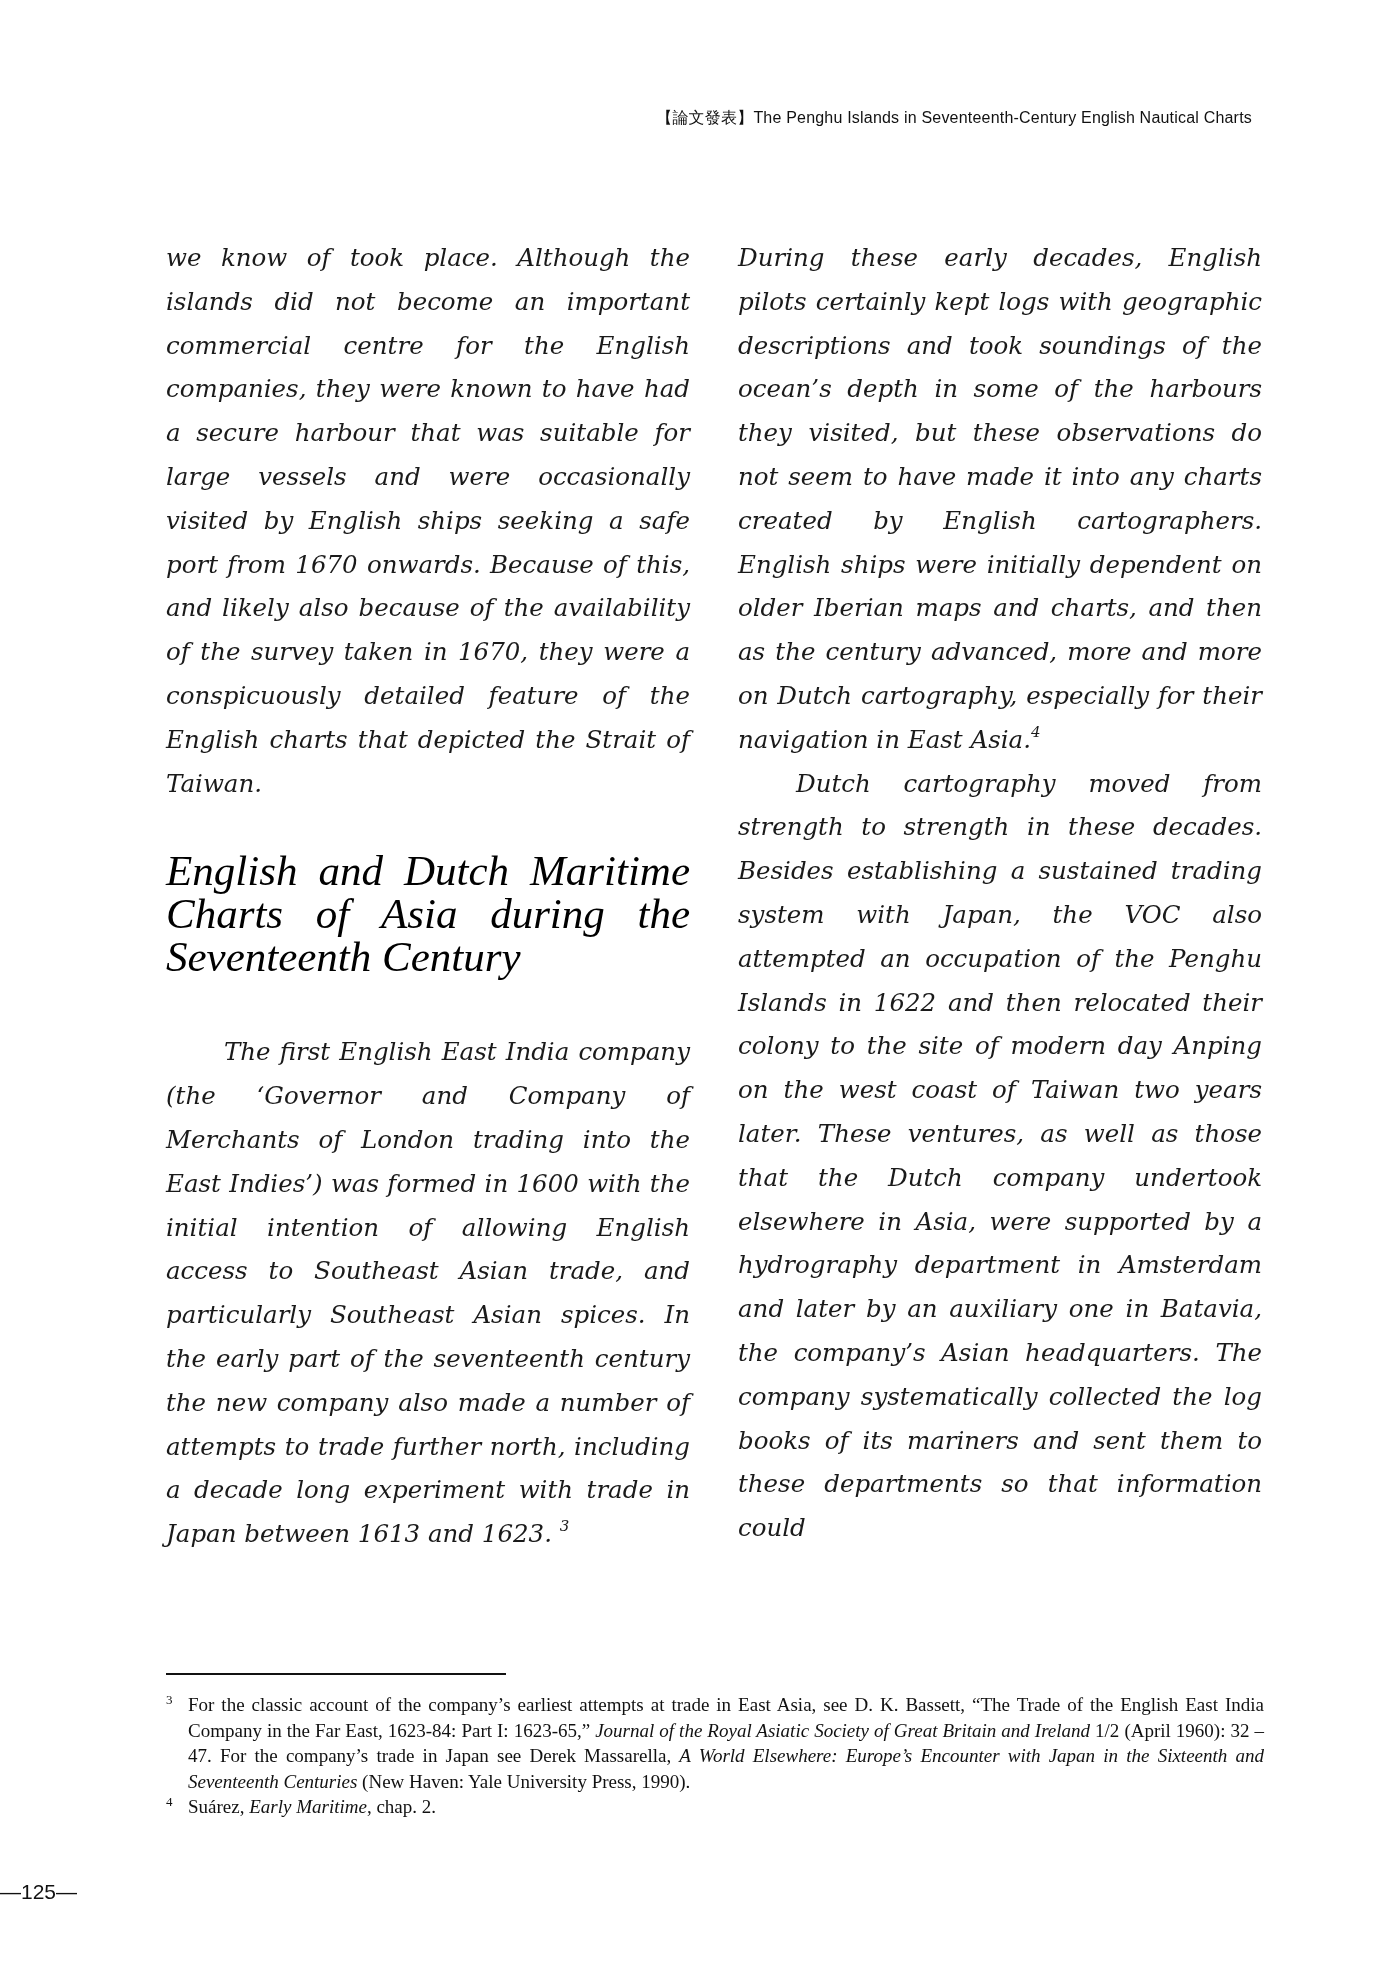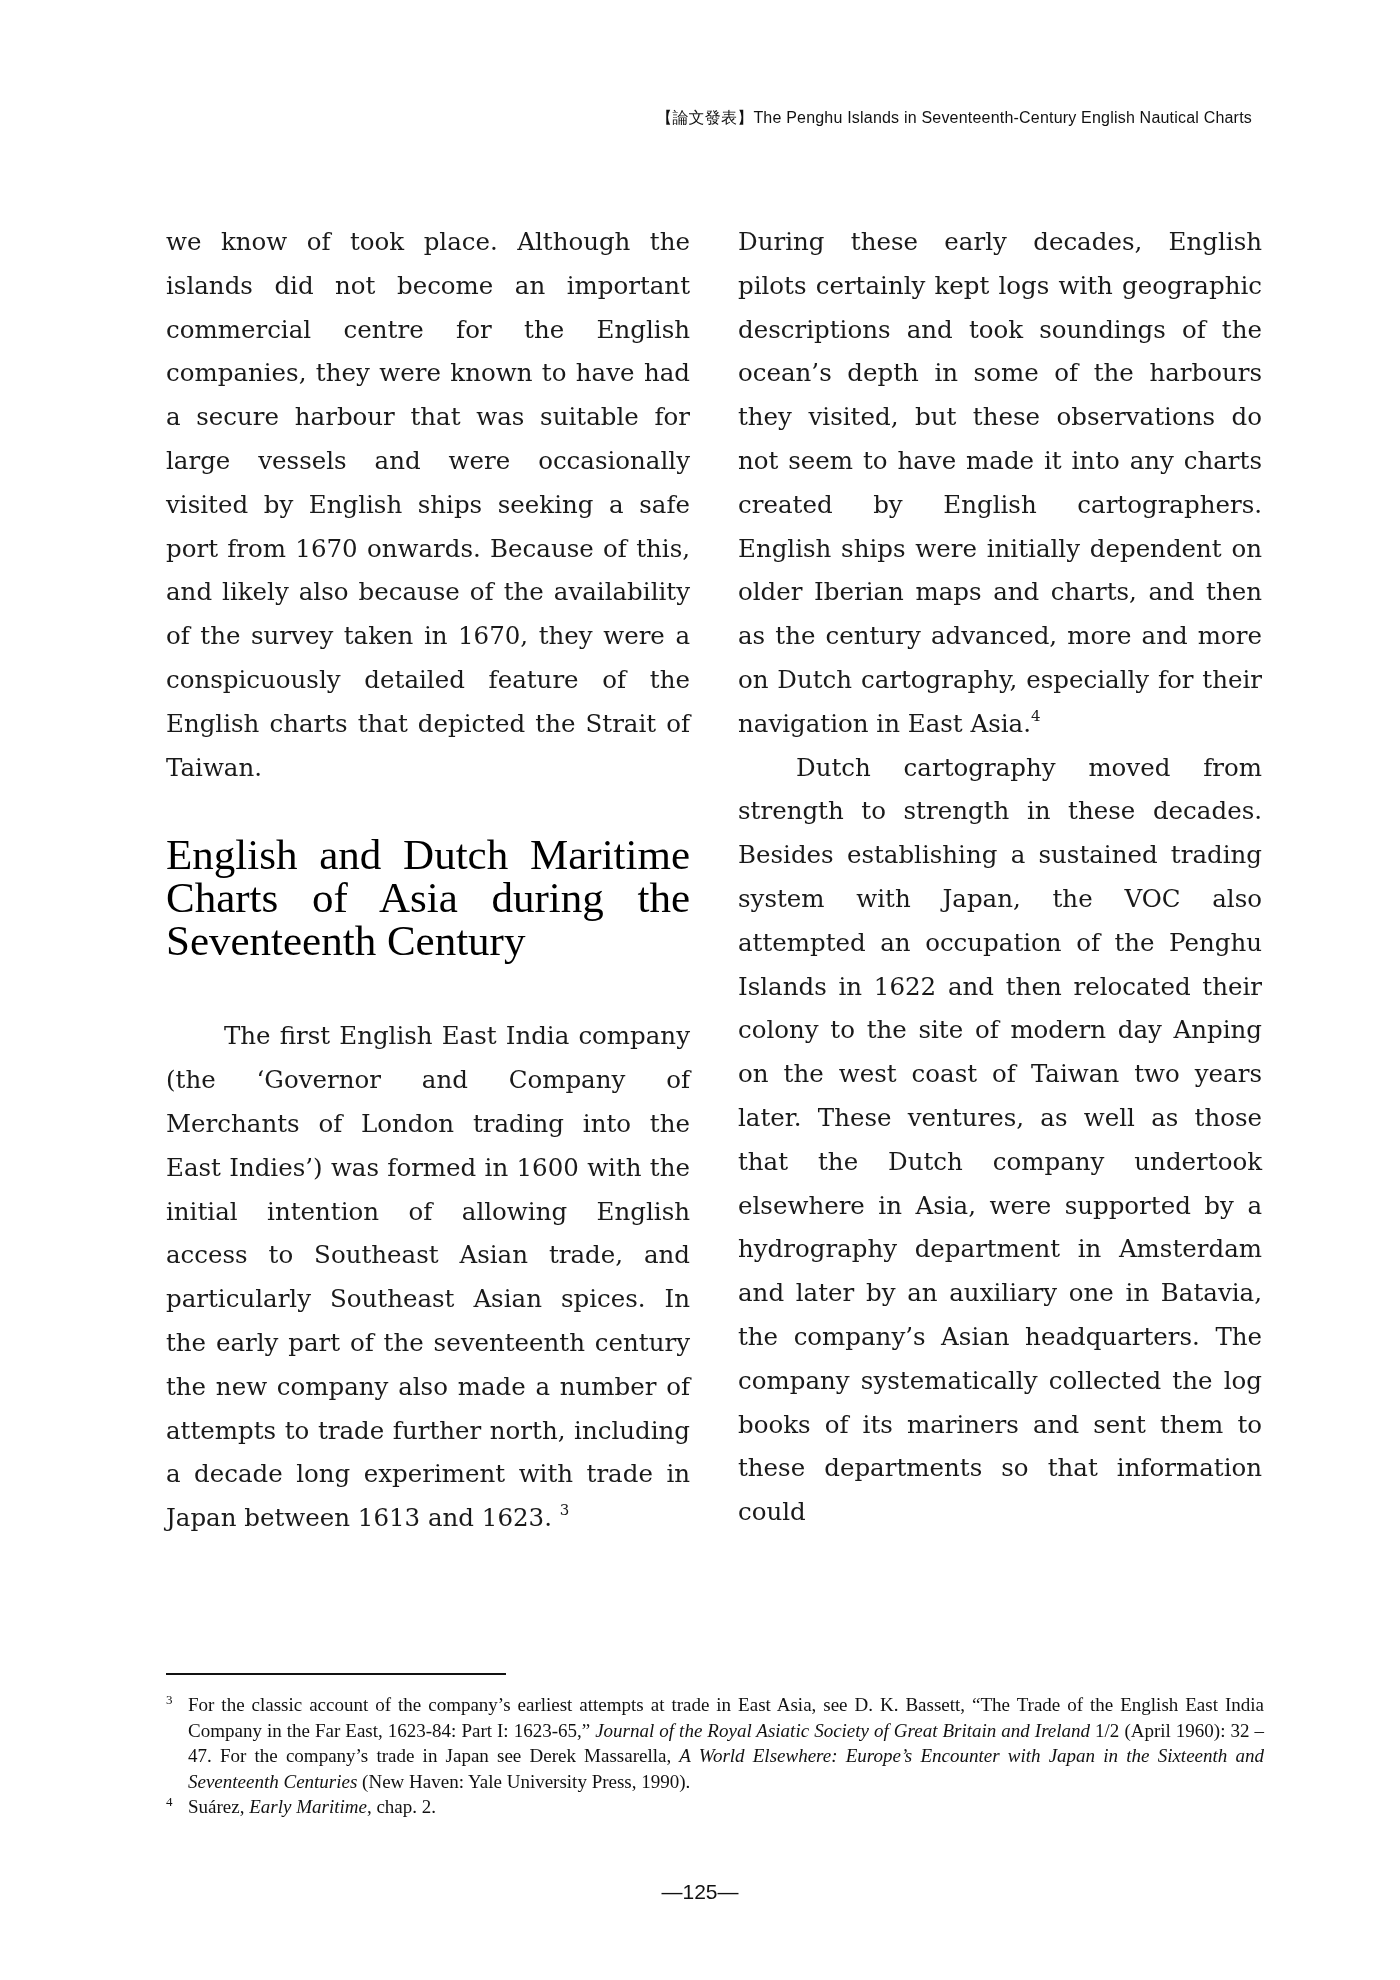--- a/index.html
+++ b/index.html
@@ -3,23 +3,23 @@
 <meta charset="utf-8">
 <style>
   html, body { margin: 0; padding: 0; background: #ffffff; }
   body { width: 1400px; height: 1980px; position: relative; overflow: hidden; color: #111; }
   .running-head {
     position: absolute; top: 108px; right: 148px;
     font-family: "Liberation Sans", "DejaVu Sans", sans-serif;
     font-size: 16px; letter-spacing: 0.2px; color: #111; white-space: nowrap;
   }
   .col {
-    position: absolute; top: 220px; width: 524px;
+    position: absolute; top: 236px; width: 524px;
     font-family: "DejaVu Serif", "Liberation Serif", serif;
-    font-size: 24.5px; line-height: 43.8px; color: #1a1a1a;
+    font-size: 24.5px; line-height: 43.8px; color: #1a1a1a; font-style: italic;
   }
   .col-left { left: 166px; }
   .col-right { left: 738px; }
   .col p { margin: 0; text-align: justify; text-align-last: left; }
   .col p.indent { text-indent: 58px; }
   .col p + p { }
   .section-heading {
     font-family: "Liberation Serif", "DejaVu Serif", serif;
     font-size: 43px; line-height: 43px; margin: 44px 0 52px 0;
     text-align: justify; text-align-last: left; color: #000; font-weight: normal;
@@ -28,21 +28,21 @@
   .fn-rule { position: absolute; left: 166px; top: 1673px; width: 340px; height: 2px; background: #111; }
   .footnotes {
     position: absolute; left: 166px; top: 1692px; width: 1098px;
     font-family: "Liberation Serif", "DejaVu Serif", serif;
     font-size: 19px; line-height: 25.5px; color: #111;
   }
   .footnote { position: relative; padding-left: 22px; text-align: justify; text-align-last: left; }
   .footnote .fn-num { position: absolute; left: 0; top: -5px; font-size: 13px; }
   .footnote i { font-style: italic; font-family: Liberation Serif, serif; }
   .page-number {
-    position: absolute; top: 1880px; left: 0; width: 1400px; text-align: center;
+    position: absolute; top: 1880px; left: 0; width: 1400px; text-align: left;
     font-family: "Liberation Sans", "DejaVu Sans", sans-serif; font-size: 21px; color: #111;
   }
 </style>
 </head>
 <body>
 
 <div class="running-head">【論文發表】The Penghu Islands in Seventeenth-Century English Nautical Charts</div>
 
 <div class="col col-left">
   <p><span>we know of took place. Although the islands did not become an important commercial centre for the English companies, they were known to have had a secure harbour that was suitable for large vessels and were occasionally visited by English ships seeking a safe port from 1670 onwards. Because of this, and likely also because of the availability of the survey taken in 1670, they were a conspicuously detailed feature of the English charts that depicted the Strait of Taiwan.</span></p>

